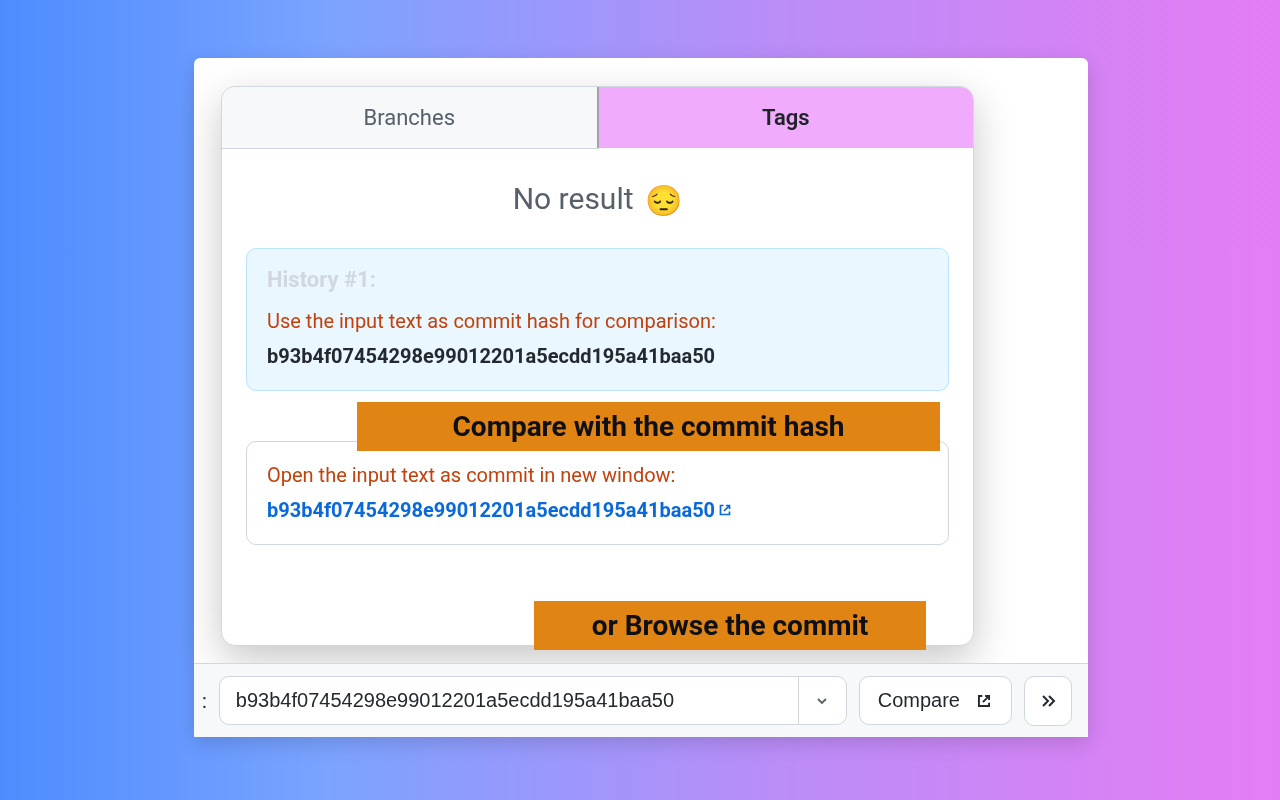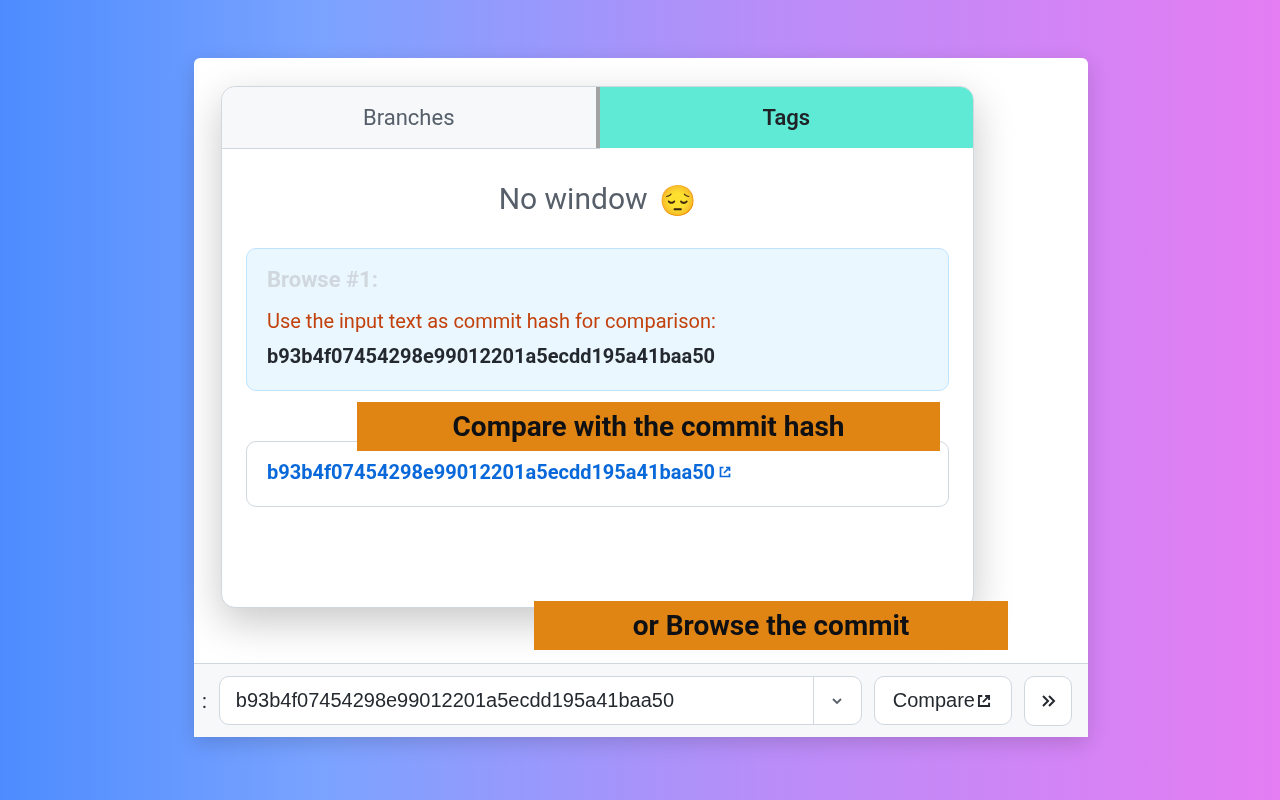--- a/index.html
+++ b/index.html
@@ -40,25 +40,25 @@
     border-top-left-radius: 14px;
     border-top-right-radius: 14px;
   }
   .tab {
     flex: 1;
     text-align: center;
     padding: 18px 0;
     font-size: 22px;
     color: #57606a;
     cursor: pointer;
-    border-right: 4px solid #a3a3a3;
+    border-right: 2px solid #a3a3a3;
   }
   .tab:last-child { border-right: none; }
   .tab.active {
-    background: #5eead4;
+    background: #f0abfc;
     font-weight: 600;
     color: #1f2328;
     border-bottom: 1px solid #ffffff;
     margin-bottom: -1px;
   }
   .popup-body {
     padding: 26px 24px 50px 24px;
   }
   .noresult {
     text-align: center;
@@ -113,21 +113,21 @@
   .callout {
     position: absolute;
     background: #e08414;
     color: #0f1014;
     font-size: 28px;
     font-weight: 700;
     padding: 8px 18px;
     white-space: nowrap;
   }
   .callout.c1 { left: 357px; top: 402px; width: 583px; text-align: center; }
-  .callout.c2 { left: 534px; top: 601px; width: 474px; text-align: center; }
+  .callout.c2 { left: 534px; top: 601px; width: 392px; text-align: center; }
 
   .bottom-bar {
     position: absolute;
     left: 194px;
     top: 663px;
     width: 894px;
     height: 74px;
     background: #f6f8fa;
     border-top: 1px solid #d0d7de;
     display: flex;
@@ -161,21 +161,21 @@
     width: 48px;
     display: flex;
     align-items: center;
     justify-content: center;
     border-left: 1px solid #d0d7de;
     cursor: pointer;
   }
   .btn {
     display: inline-flex;
     align-items: center;
-    gap: 0;
+    gap: 15px;
     border: 1px solid #d0d7de;
     background: #ffffff;
     border-radius: 10px;
     padding: 12px 18px;
     font-size: 20px;
     color: #24292f;
     cursor: pointer;
   }
   .btn-icon {
     border: 1px solid #d0d7de;
@@ -195,31 +195,32 @@
 
 <div class="outer-card"></div>
 
 <div class="popup">
   <div class="tabs">
     <div class="tab">Branches</div>
     <div class="tab active">Tags</div>
   </div>
   <div class="popup-body">
     <div class="noresult">
-      <span>No window</span>
+      <span>No result</span>
       <span class="emo">😔</span>
     </div>
 
     <div class="option-card highlight">
-      <div class="option-title">Browse #1:</div>
+      <div class="option-title">History #1:</div>
       <div class="option-text">Use the input text as commit hash for comparison:</div>
       <div class="hash">b93b4f07454298e99012201a5ecdd195a41baa50</div>
     </div>
 
     <div class="option-card">
+      <div class="option-text">Open the input text as commit in new window:</div>
       <a class="hash-link" href="#">
         <span>b93b4f07454298e99012201a5ecdd195a41baa50</span>
         <svg viewBox="0 0 16 16" fill="none" stroke="#0969da" stroke-width="1.7">
           <path d="M6.5 3.5H3.5v9h9v-3"></path>
           <path d="M9 3.5h3.5V7"></path>
           <path d="M12.5 3.5L7 9"></path>
         </svg>
       </a>
     </div>
   </div>

